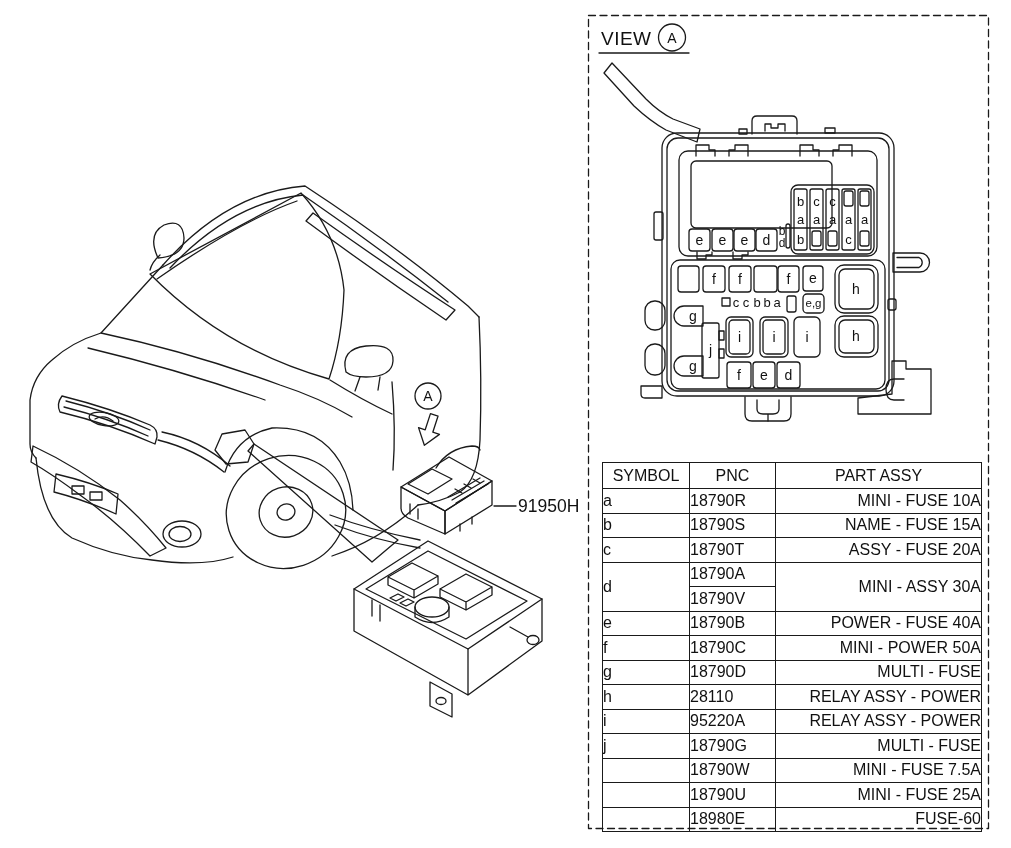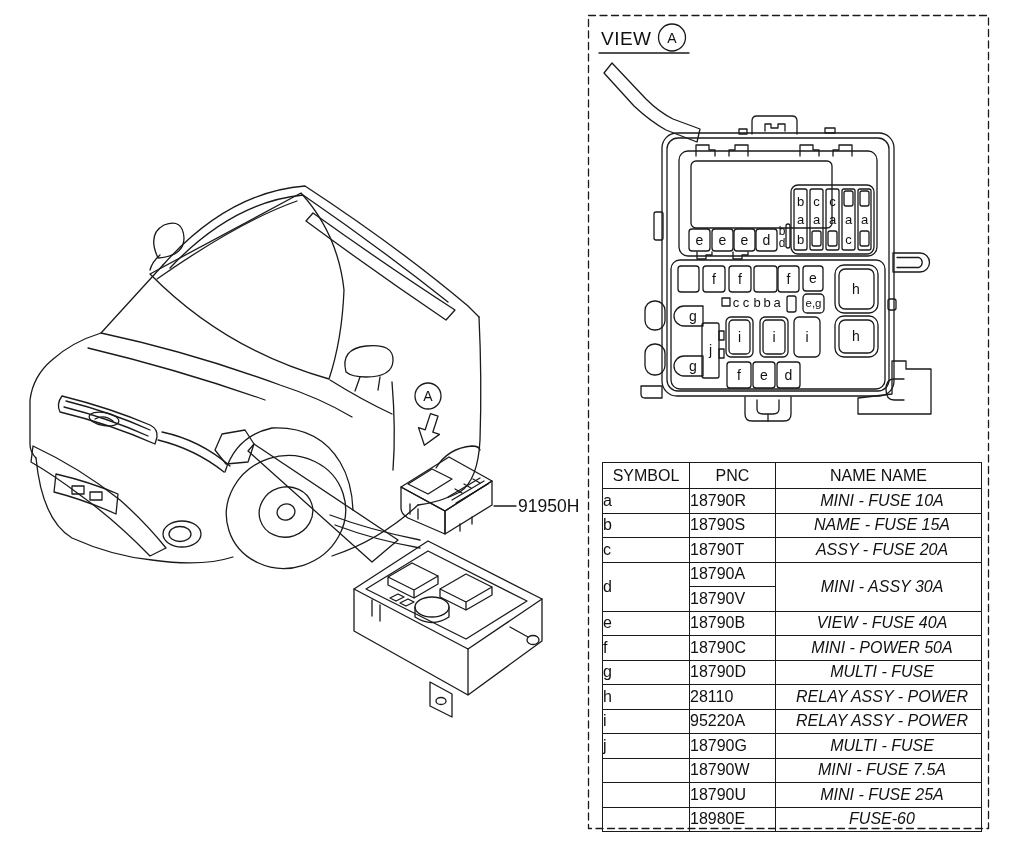--- a/index.html
+++ b/index.html
@@ -18,21 +18,21 @@
   .fl11{font-size:11.5px;text-anchor:middle;}
   .viewtxt{font-size:19px;letter-spacing:.5px;}
   .marker{font-size:14px;text-anchor:middle;}
   .partcode{font-size:17.5px;}
   
   table.parts{position:absolute;left:602px;top:462px;width:379px;border-collapse:collapse;
       table-layout:fixed;font-size:16px;}
   table.parts th,table.parts td{border:1.5px solid #1a1a1a;padding:0 0 0 0;height:23.5px;
       font-weight:normal;white-space:nowrap;overflow:hidden;}
   table.parts th{height:25px;}
-  table.parts td.part{text-align:center;padding-left:7px;font-style:italic;}
+  table.parts td.part{text-align:right;padding-left:7px;}
   col.c-sym{width:87px;} col.c-pnc{width:86px;} col.c-part{width:206px;}
 </style>
 </head>
 <body>
 
 <div class="canvas">
 
 <svg class="art ln" width="1011" height="848" viewBox="0 0 1011 848">
   <defs>
     <pattern id="hc" width="7" height="7" patternUnits="userSpaceOnUse">
@@ -322,21 +322,21 @@
 <table class="parts">
   <colgroup>
         <col class="c-sym">
         <col class="c-pnc">
         <col class="c-part">
       </colgroup>
   <thead>
     <tr>
       <th>SYMBOL</th>
       <th>PNC</th>
-      <th>NAME NAME</th>
+      <th>PART ASSY</th>
     </tr>
   </thead>
   <tbody>
     <tr>
       <td>a</td>
       <td>18790R</td>
       <td class="part">MINI - FUSE 10A</td>
     </tr>
     <tr>
       <td>b</td>
@@ -352,21 +352,21 @@
       <td rowspan="2">d</td>
       <td>18790A</td>
       <td class="part" rowspan="2">MINI - ASSY 30A</td>
     </tr>
     <tr>
       <td>18790V</td>
     </tr>
     <tr>
       <td>e</td>
       <td>18790B</td>
-      <td class="part">VIEW - FUSE 40A</td>
+      <td class="part">POWER - FUSE 40A</td>
     </tr>
     <tr>
       <td>f</td>
       <td>18790C</td>
       <td class="part">MINI - POWER 50A</td>
     </tr>
     <tr>
       <td>g</td>
       <td>18790D</td>
       <td class="part">MULTI - FUSE</td>

